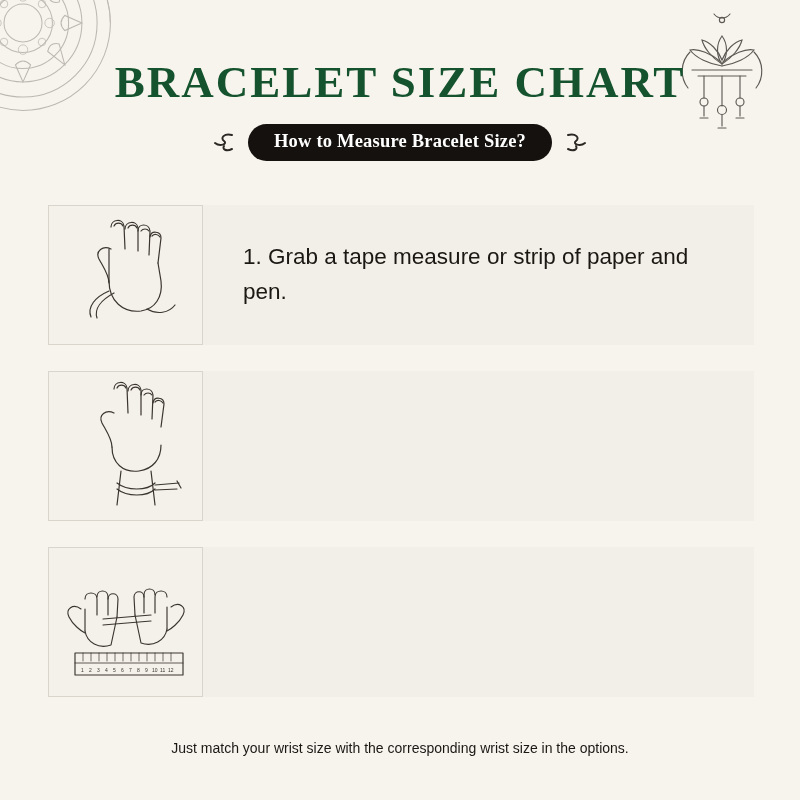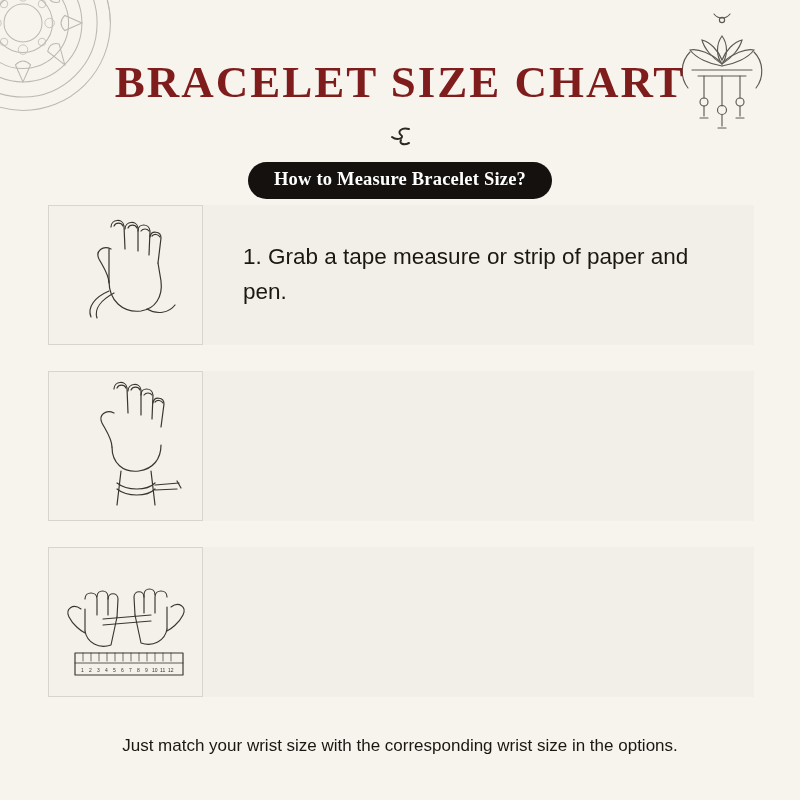--- a/index.html
+++ b/index.html
@@ -38,35 +38,34 @@
   
   .title {
     position: absolute;
     top: 56px;
     left: 0;
     width: 800px;
     text-align: center;
     font-family: "Liberation Serif", serif;
     font-size: 45px;
     letter-spacing: 2.0px;
-    color: #7f1d1d;
+    color: #14532d;
     font-weight: 700;
     white-space: nowrap;
   }
 
   .subtitle-row {
     position: absolute;
     top: 124px;
     left: 0;
     width: 800px;
     display: flex;
     align-items: center;
     justify-content: center;
     gap: 12px;
-    flex-direction: column;
   }
   .pill {
     background: #15110e;
     color: #ffffff;
     border-radius: 20px;
     padding: 7px 26px 9px 26px;
     font-family: "Liberation Serif", serif;
     font-size: 18.5px;
     font-weight: 700;
     letter-spacing: 0.2px;
@@ -120,21 +119,21 @@
   .step-1 .step-figure { height: 140px; }
   .step-2 .step-figure { height: 150px; }
   .step-3 .step-figure { height: 150px; }
 
   .footer {
     position: absolute;
     bottom: 44px;
     left: 0;
     width: 800px;
     text-align: center;
-    font-size: 17px;
+    font-size: 14px;
     color: #1b1713;
   }
 
   svg { display: block; }
 </style>
 </head>
 <body>
 
 <div class="mandala-corner">
   <svg viewBox="0 0 200 200" width="190" height="190">

